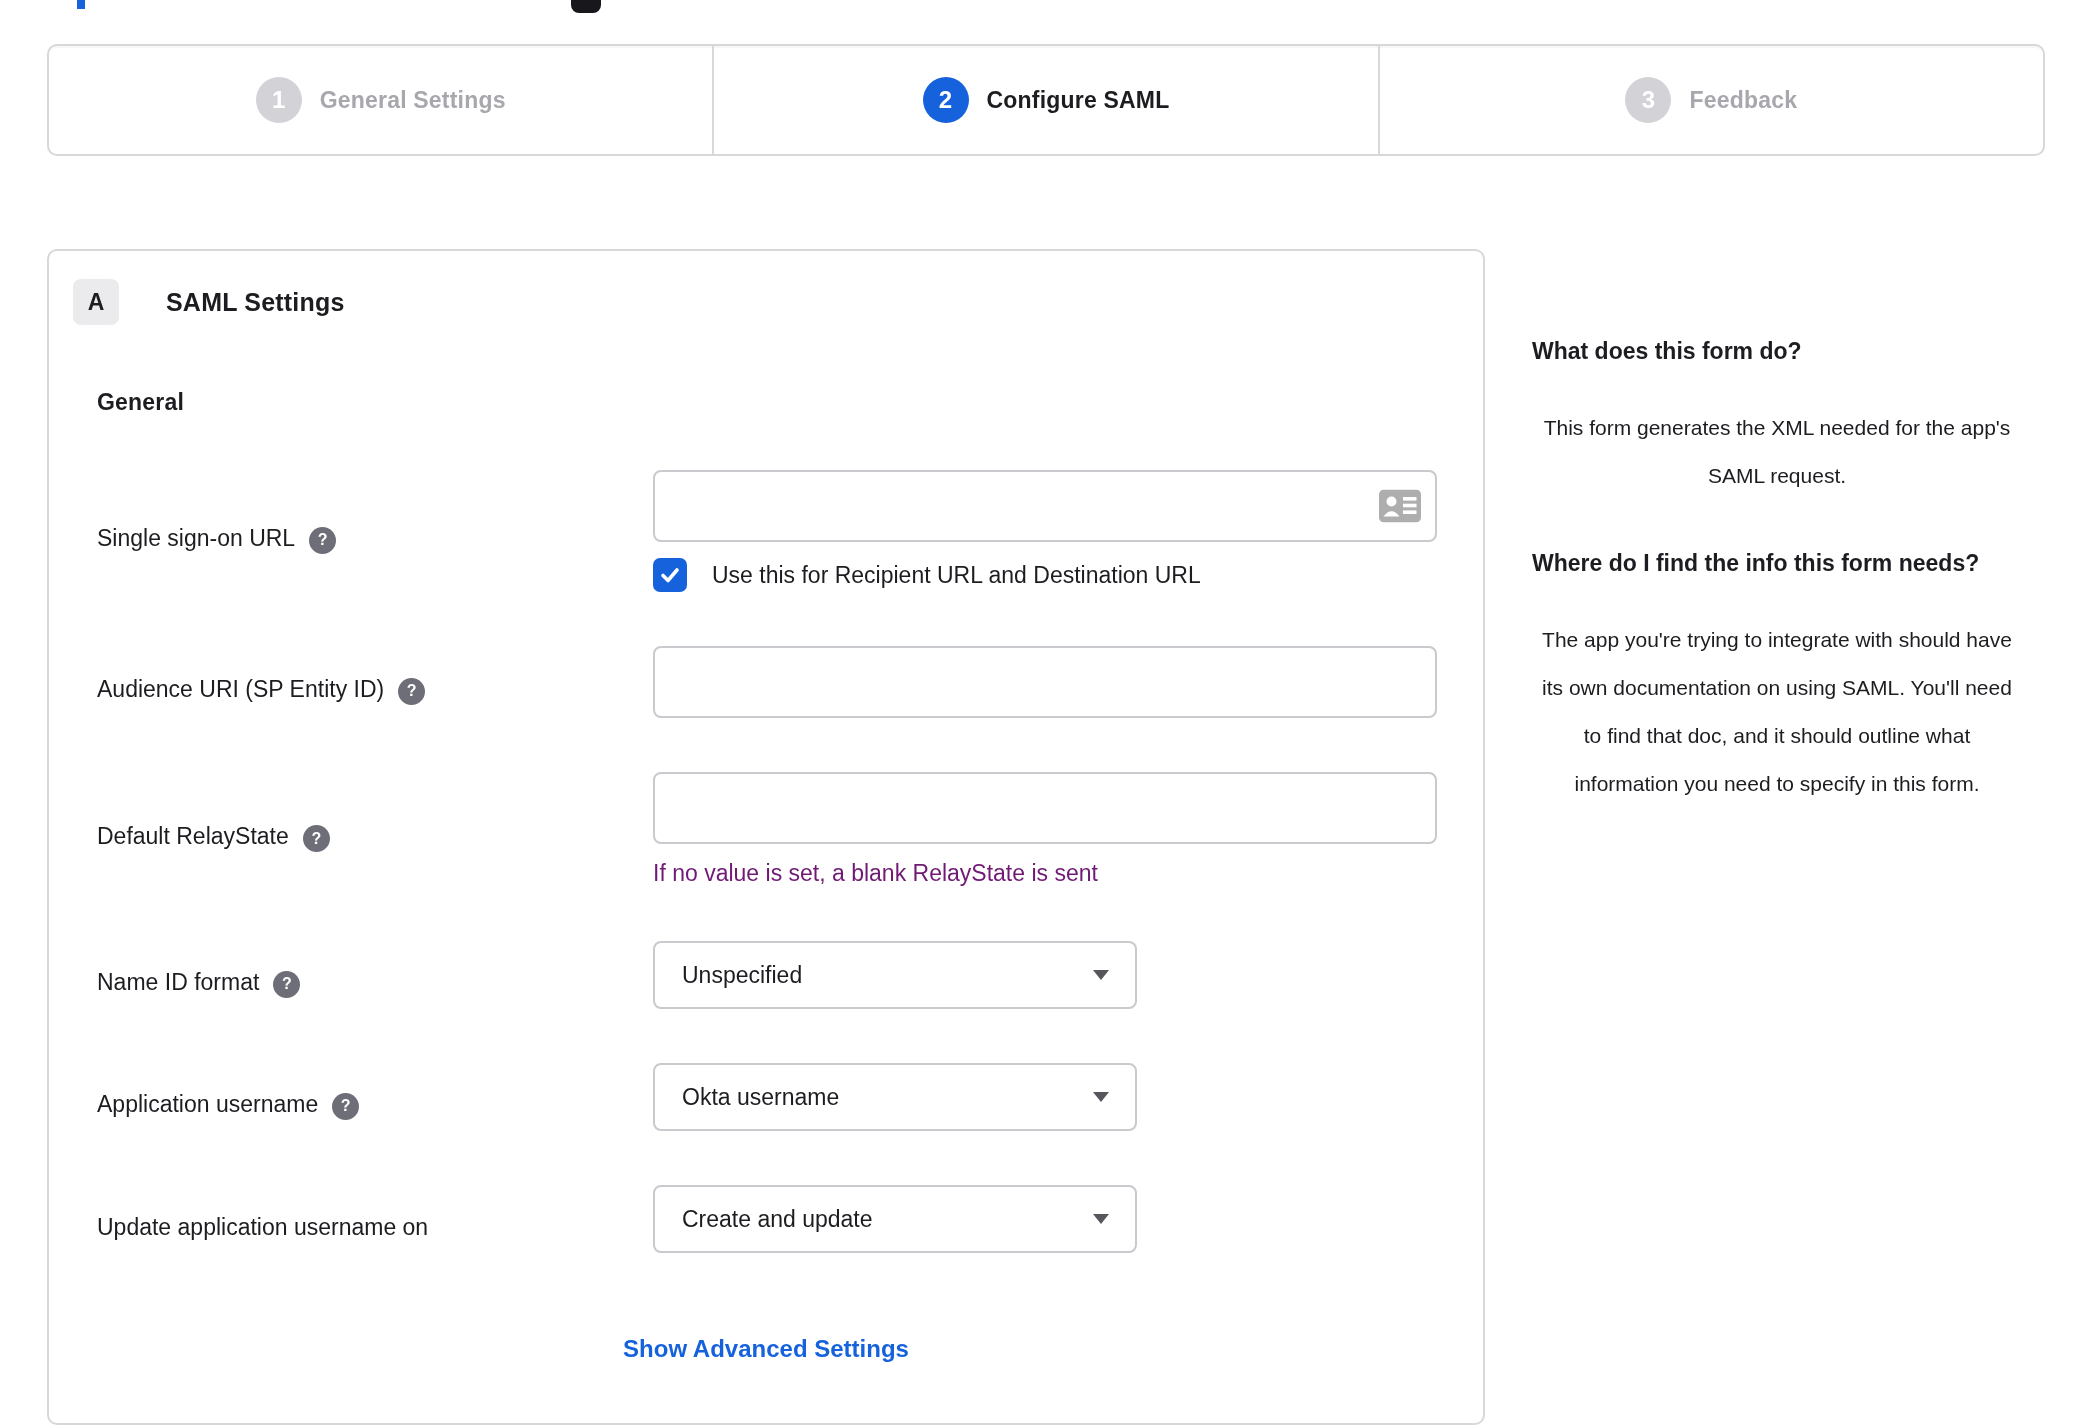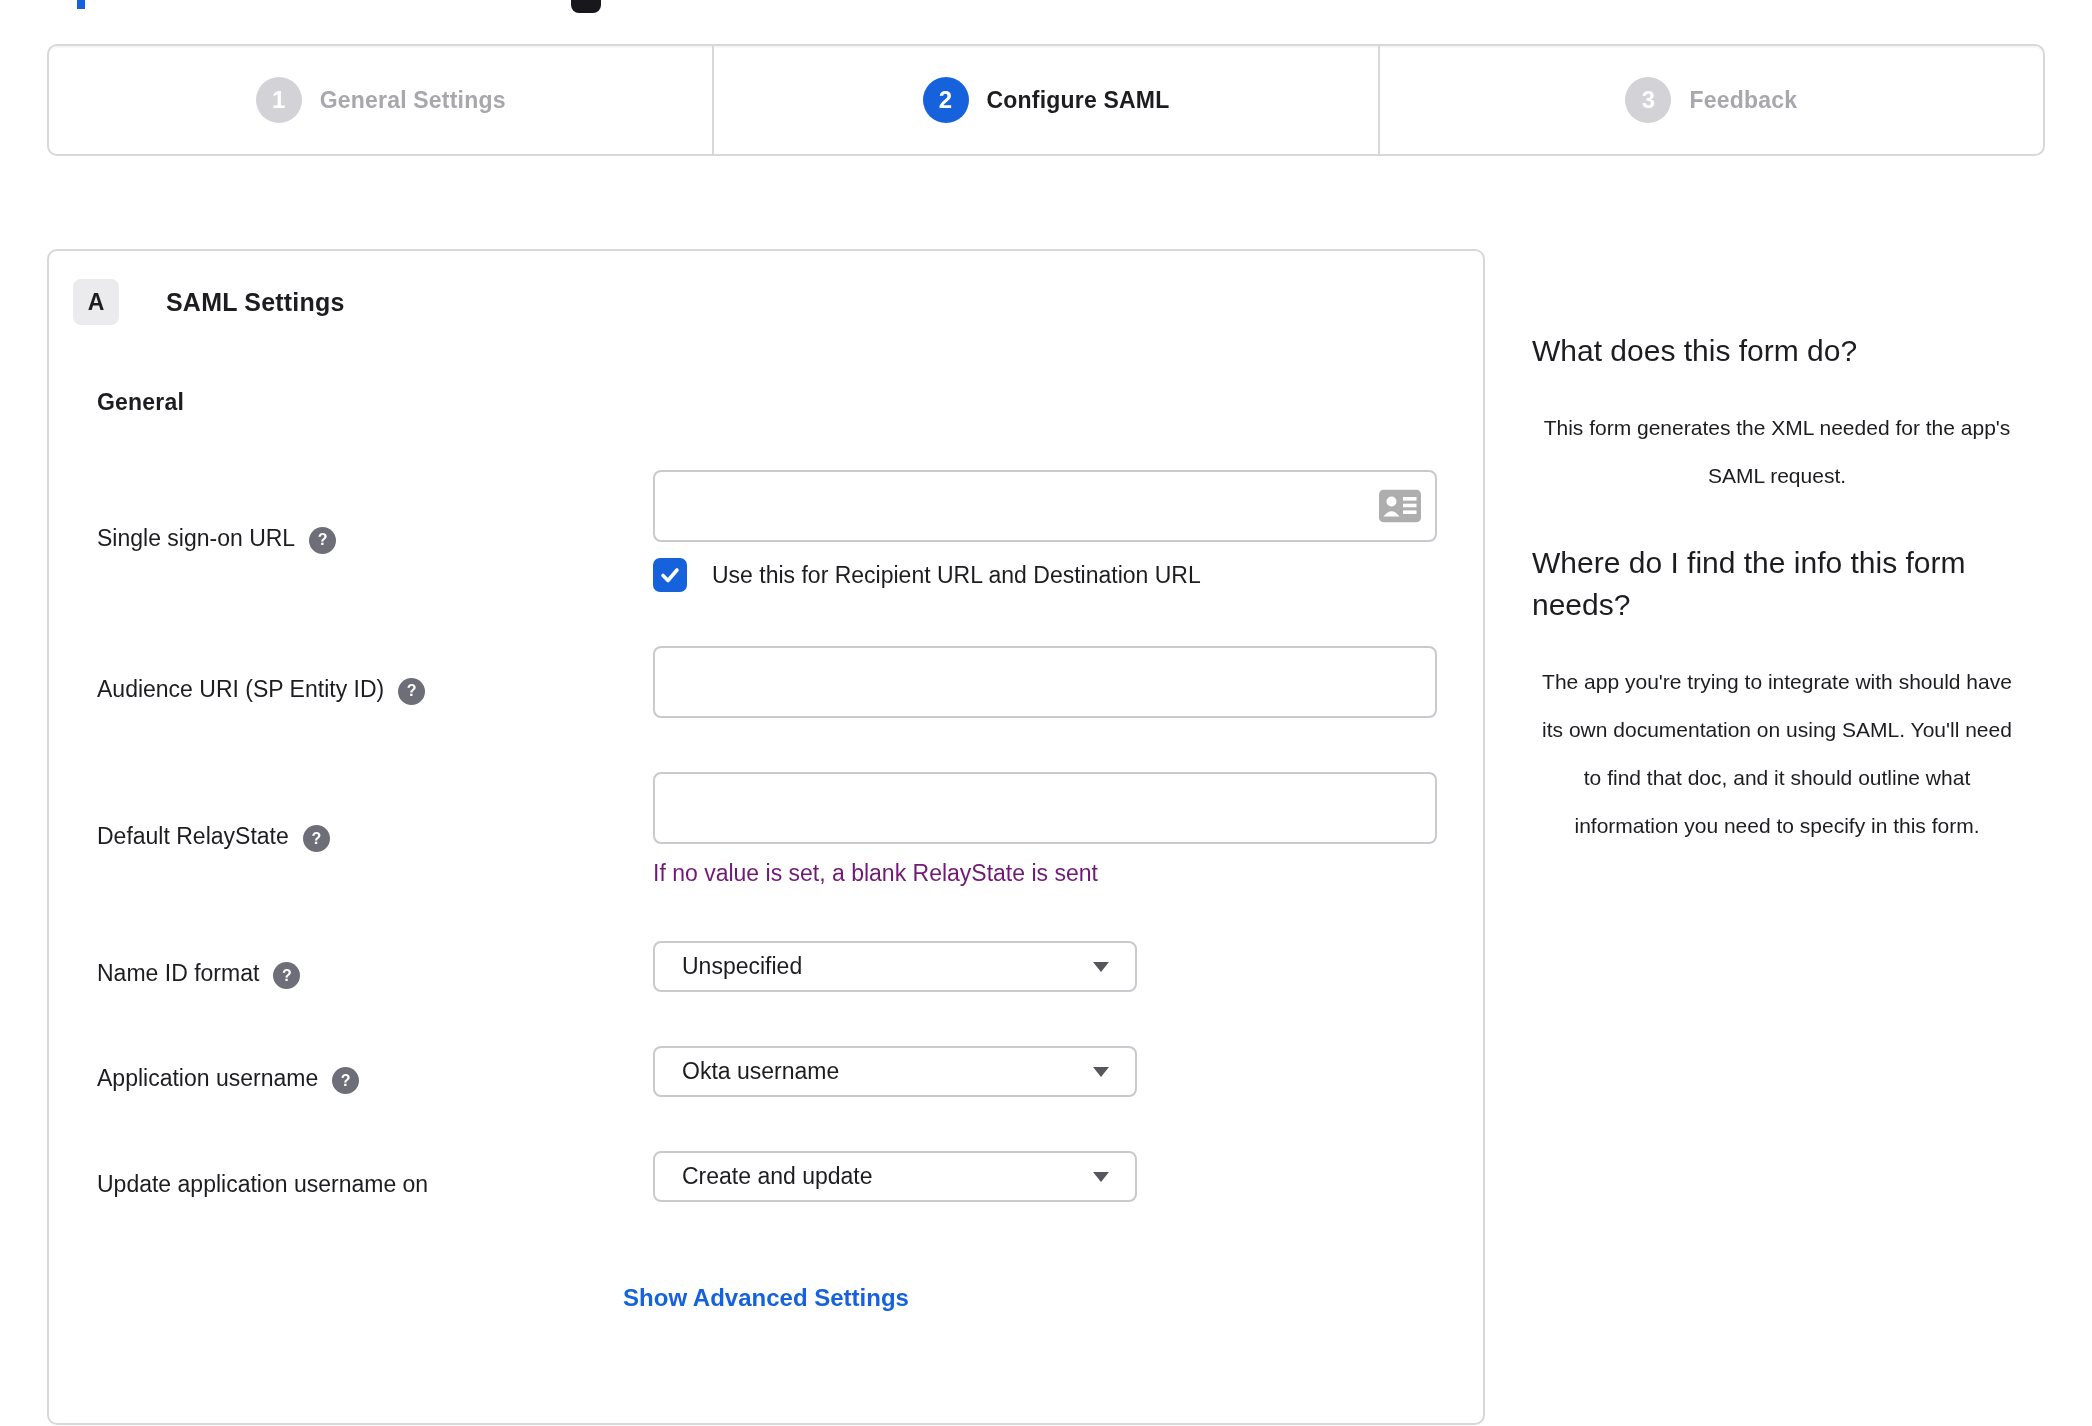--- a/index.html
+++ b/index.html
@@ -50,32 +50,32 @@
     font-family: "Liberation Sans", sans-serif; }
   .contact-icon { position: absolute; right: 16px; top: 50%; transform: translateY(-50%); }
 
   .checkbox-row { display: flex; align-items: center; margin-top: 16px; }
   .checkbox { width: 34px; height: 34px; border-radius: 7px; background: #1662dd; flex: none;
     display: flex; align-items: center; justify-content: center; cursor: pointer; }
   .checkbox-label { font-size: 23px; margin-left: 25px; color: #1d1d21; cursor: default; }
 
   .hint { font-size: 23px; color: #701a75; margin-top: 16px; }
 
-  .select { width: 484px; height: 51px; border: 2px solid #c9c9ce; border-radius: 8px; background: #fff;
+  .select { width: 484px; height: 68px; border: 2px solid #c9c9ce; border-radius: 8px; background: #fff;
     display: flex; align-items: center; justify-content: space-between; padding: 0 26px 0 27px;
     font-size: 23px; color: #1d1d21; cursor: pointer; }
   .caret { width: 0; height: 0; border-left: 8px solid transparent; border-right: 8px solid transparent;
     border-top: 10px solid #56565c; }
 
   .advanced-row { text-align: center; margin-top: 82px; }
   .advanced-link { font-size: 24px; font-weight: 600; color: #1662dd; text-decoration: none; cursor: pointer; }
 
   
   .help { flex: 1; padding: 81px 0 0 47px; }
-  .help h3 { font-size: 30px; font-weight: 400; line-height: 42px; margin: 0 0 32px 0; max-width: 470px; }
+  .help h3 { font-size: 23px; font-weight: 700; line-height: 42px; margin: 0 0 32px 0; max-width: 470px; }
   .help p { font-size: 21px; line-height: 48px; margin: 0 0 42px 0; max-width: 490px; color: #1d1d21; text-align: center; }
 </style>
 </head>
 <body>
 
 <div class="frag-blue"></div>
 <div class="frag-dark"></div>
 
 <div class="stepper">
   <div class="step">

